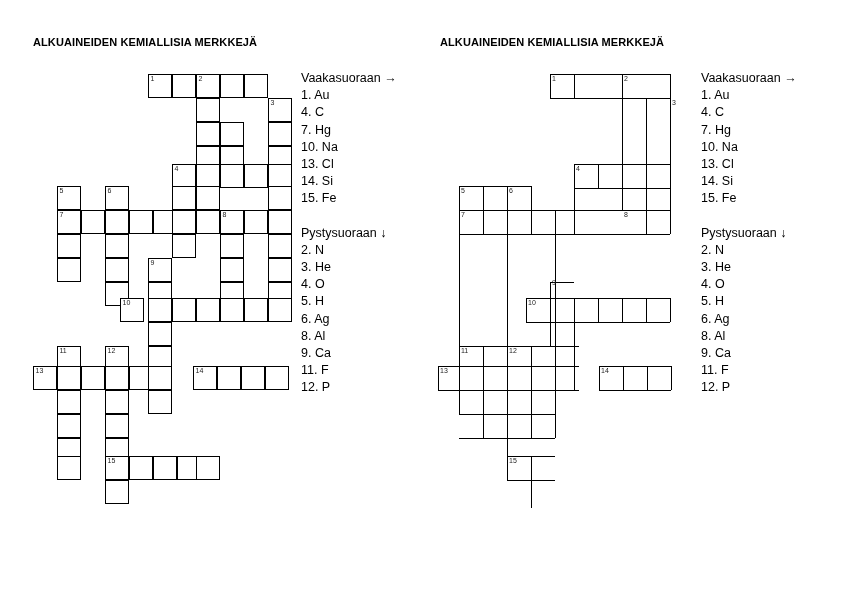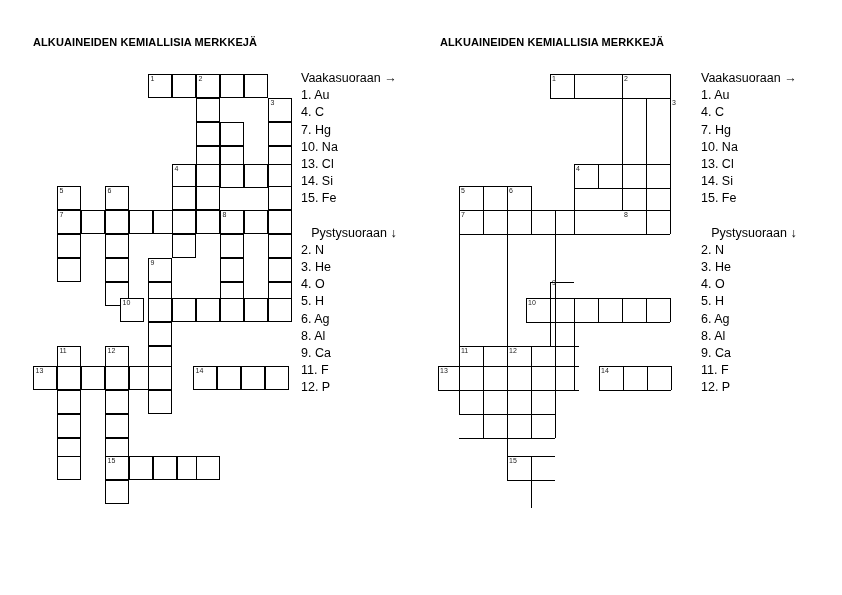--- a/index.html
+++ b/index.html
@@ -43,21 +43,20 @@
     position: absolute;
     font-size: 12.5px;
     line-height: 17.2px;
     white-space: nowrap;
   }
   .panel-left .clues  { left: 301px; top: 70px; }
   .panel-right .clues { left: 280px; top: 70px; }
   .clues .clue-head {
     margin: 0;
     padding: 0;
-    text-align: right;
   }
   .clues .clue-item {
     margin: 0;
     padding: 0;
   }
   .clues .spacer { height: 17px; }
 
   .grid {
     position: absolute;
   }

